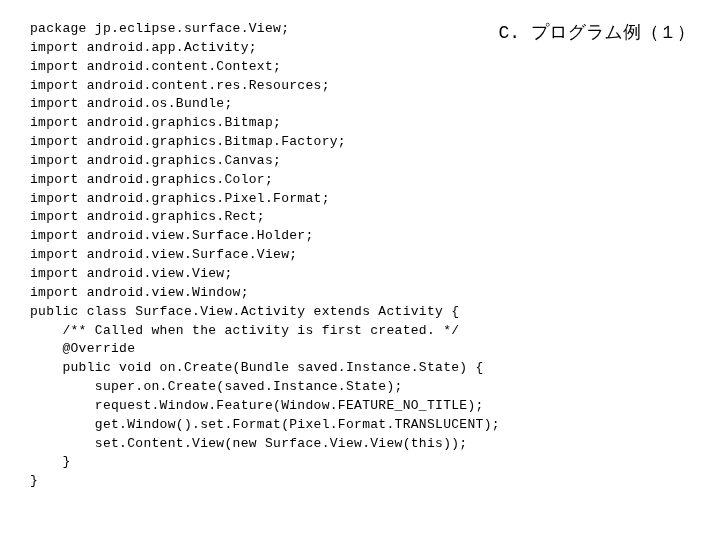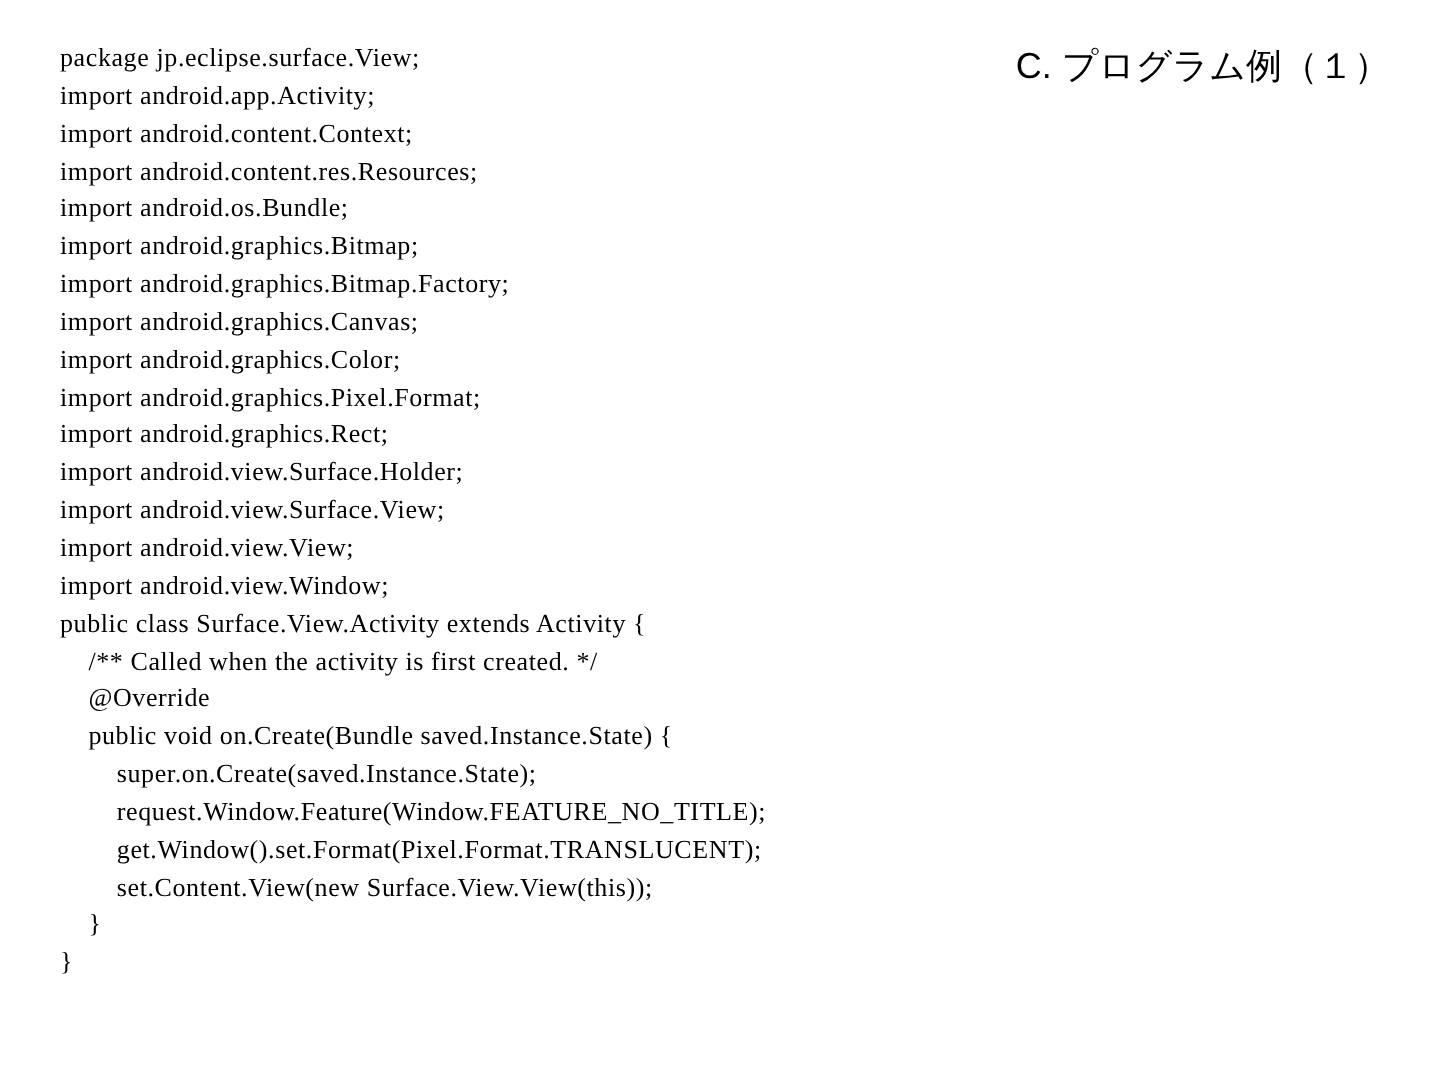--- a/index.html
+++ b/index.html
@@ -13,27 +13,26 @@
     width: 720px;
     height: 540px;
     box-sizing: border-box;
     position: relative;
   }
   .heading {
     position: absolute;
     top: 20px;
     right: 25px;
     font-size: 18px;
-    font-family: Liberation Sans, sans-serif;
+    font-family: Liberation Mono, monospace;
     margin-left: 31px;
   }
   .code {
     white-space: pre;
     letter-spacing: 0.3px;
-    font-family: Liberation Serif, serif;
   }
 </style>
 </head>
 <body>
 
 <div class="heading">C. プログラム例（１）</div>
 <div class="code" id="code-block">package jp.eclipse.surface.View;
 import android.app.Activity;
 import android.content.Context;
 import android.content.res.Resources;

